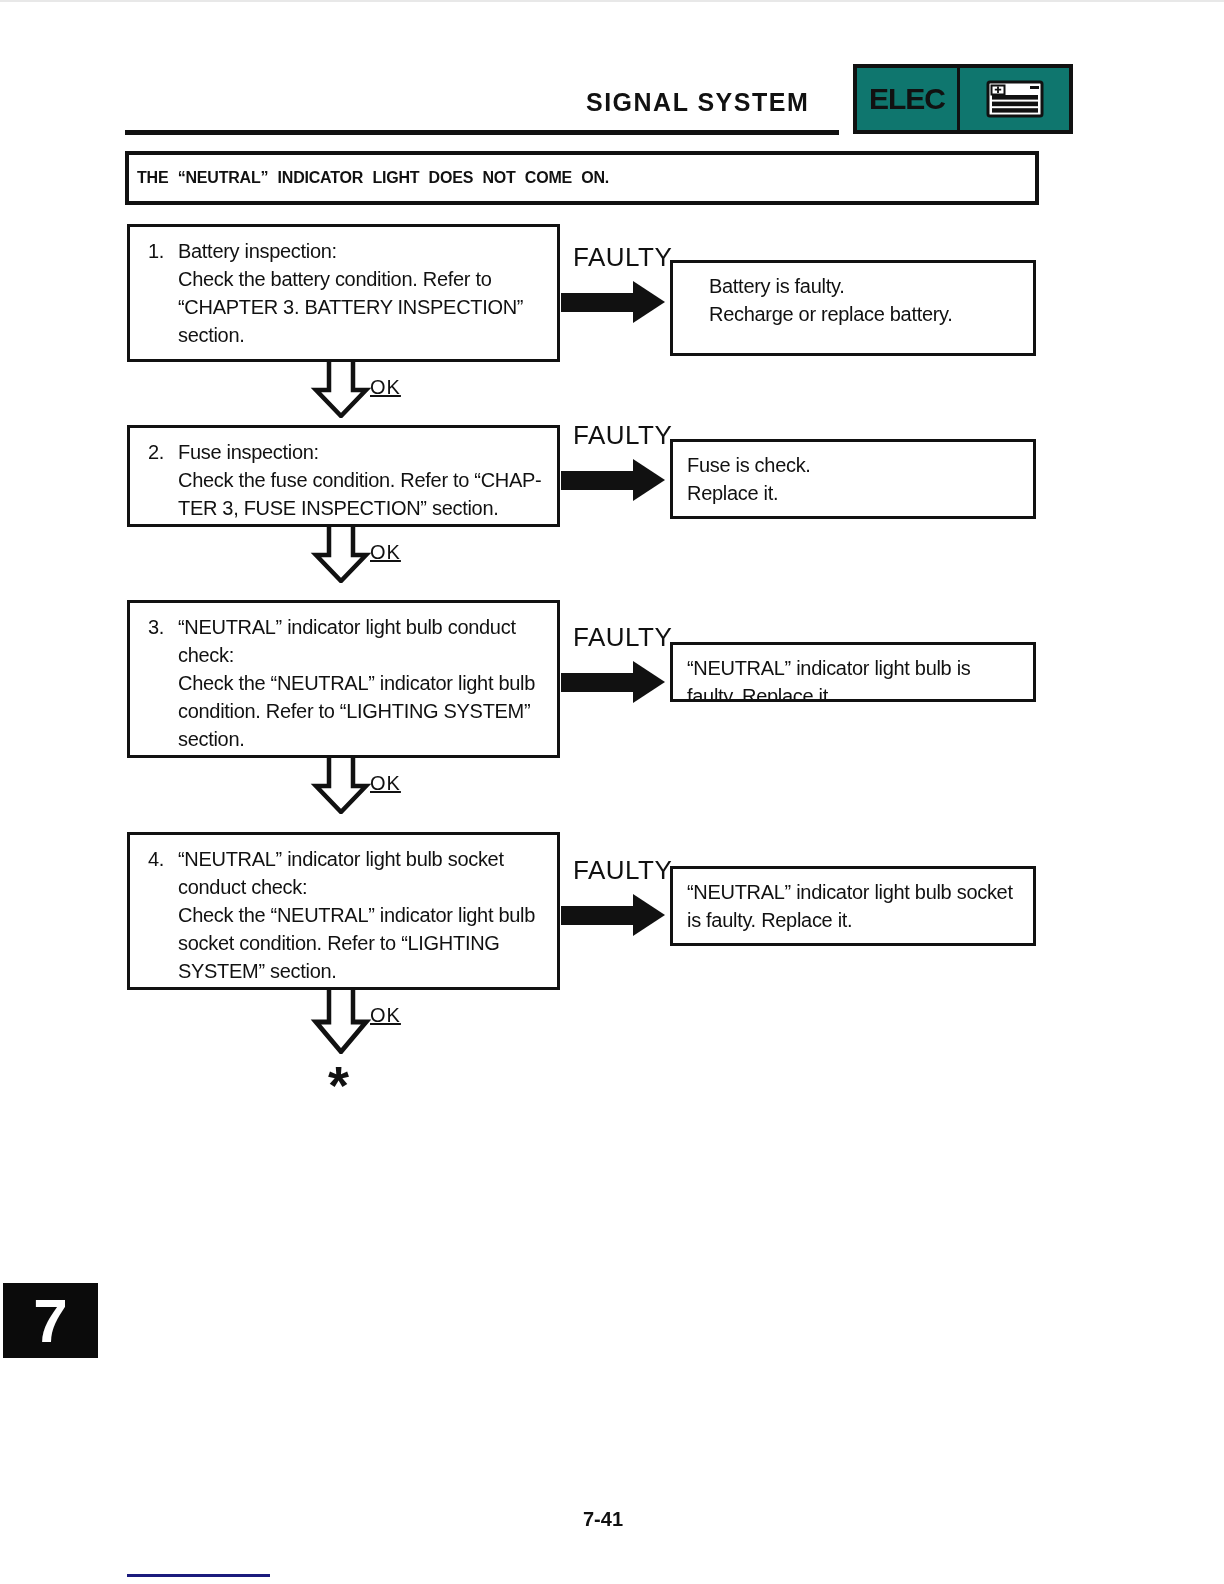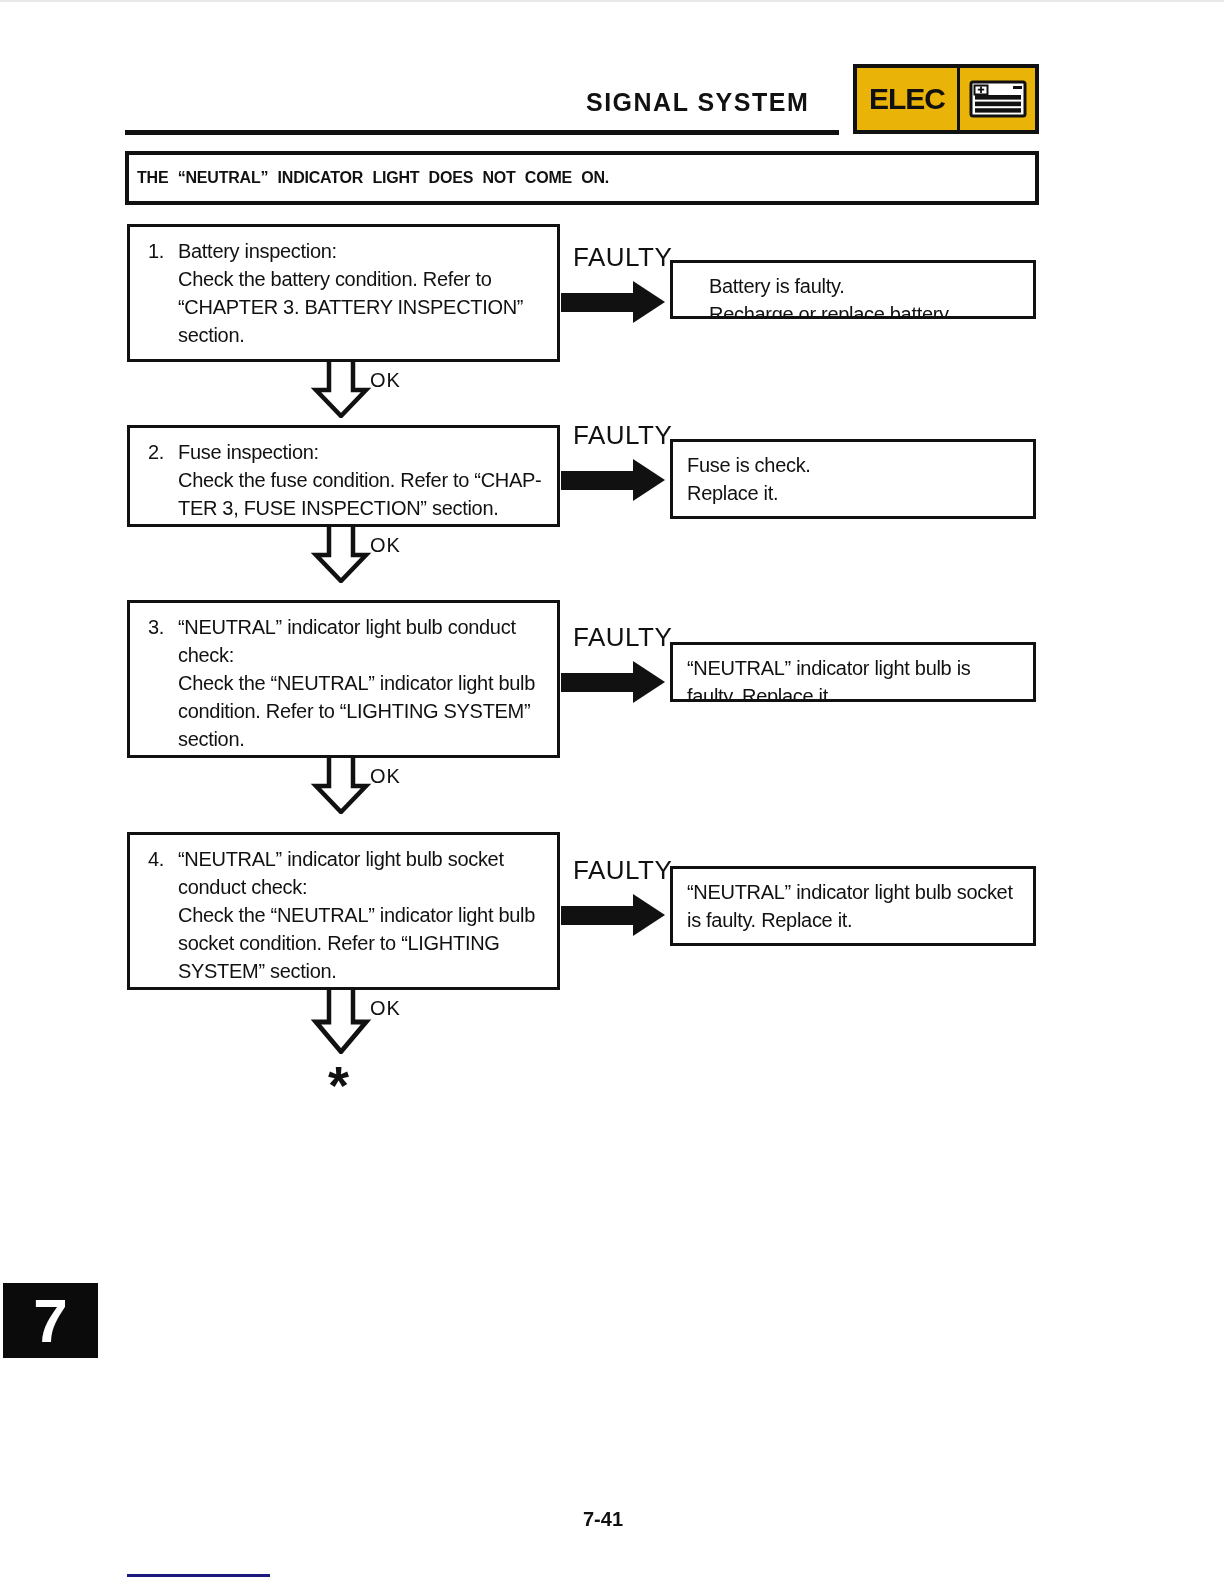--- a/index.html
+++ b/index.html
@@ -7,21 +7,21 @@
     position:relative;width:1224px;height:1584px;background:#ffffff;
     font-family:"Liberation Sans", sans-serif;color:#111;overflow:hidden;
     margin:2px auto;
   }
   .abs{position:absolute;}
   .lines{white-space:pre-line;}
 
   
   .header-title{left:586px;top:86px;font-size:25px;font-weight:bold;letter-spacing:1.5px;}
   .header-rule{left:125px;top:128px;width:714px;height:5px;background:#111;}
-  .elec-box{left:853px;top:62px;width:186px;height:70px;border:4px solid #111;display:flex;box-sizing:border-box;background:#eab308;}
+  .elec-box{left:853px;top:62px;width:220px;height:70px;border:4px solid #111;display:flex;box-sizing:border-box;background:#0f766e;}
   .elec-cell{width:100px;display:flex;align-items:center;justify-content:center;
     font-size:30px;font-weight:bold;letter-spacing:-1px;border-right:3px solid #111;}
   .icon-cell{flex:1;display:flex;align-items:center;justify-content:center;}
 
   
   .title-box{left:125px;top:149px;width:914px;height:54px;border:4px solid #111;box-sizing:border-box;
     display:flex;align-items:center;padding-left:8px;font-size:16px;font-weight:bold;
     word-spacing:5px;letter-spacing:-0.2px;background:#fff;}
 
   
@@ -33,21 +33,21 @@
     padding:9px 4px 0 14px;font-size:20px;line-height:28px;letter-spacing:-0.3px;overflow:hidden;}
 
   
   .faulty-group{left:561px;width:115px;}
   .faulty-label{font-size:26px;letter-spacing:0.5px;padding-left:12px;line-height:26px;}
   .faulty-group svg{display:block;margin-top:8px;}
 
   
   .ok-group{left:306px;width:140px;height:70px;}
   .ok-group svg{display:block;}
-  .ok-label{position:absolute;left:64px;top:7px;font-size:20px;letter-spacing:1px;}
+  .ok-label{position:absolute;left:64px;top:14px;font-size:20px;letter-spacing:1px;text-decoration:underline;}
 
   .end-symbol{left:328px;top:1056px;font-size:54px;font-weight:bold;line-height:1;}
 
   
   .chapter-tab{left:3px;top:1281px;width:95px;height:75px;background:#0b0b0b;display:flex;
     align-items:center;justify-content:center;color:#fff;font-size:62px;font-weight:bold;}
   .page-number{left:558px;top:1506px;width:90px;text-align:center;font-size:20px;font-weight:bold;}
   .accent-line{left:127px;top:1572px;width:143px;height:3px;}
 </style>
 </head>
@@ -81,21 +81,21 @@
 “CHAPTER 3. BATTERY INSPECTION”
 section.</div>
   </div>
   <div class="abs faulty-group" style="top:242px;">
     <div class="faulty-label">FAULTY</div>
     <svg width="107" height="48" viewBox="0 0 107 48">
       <rect x="0" y="15" width="72" height="19" fill="#111"></rect>
       <polygon points="72,3 72,45 104,24" fill="#111"></polygon>
     </svg>
   </div>
-  <div class="abs result-box lines" style="top:258px;height:59px;padding-left:36px;">Battery is faulty.
+  <div class="abs result-box lines" style="top:258px;height:96px;padding-left:36px;">Battery is faulty.
 Recharge or replace battery.</div>
   <div class="abs ok-group" style="top:360px;">
     <svg width="70" height="56" viewBox="0 0 70 56">
       <path d="M23,0 L23,28 L10,28 L35,54 L60,28 L47,28 L47,0" fill="#fff" stroke="#111" stroke-width="4.5" stroke-linejoin="miter"></path>
     </svg>
     <span class="ok-label">OK</span>
   </div>
 
   <div class="abs step-box" style="top:423px;height:102px;">
     <span class="step-num">2.</span>

